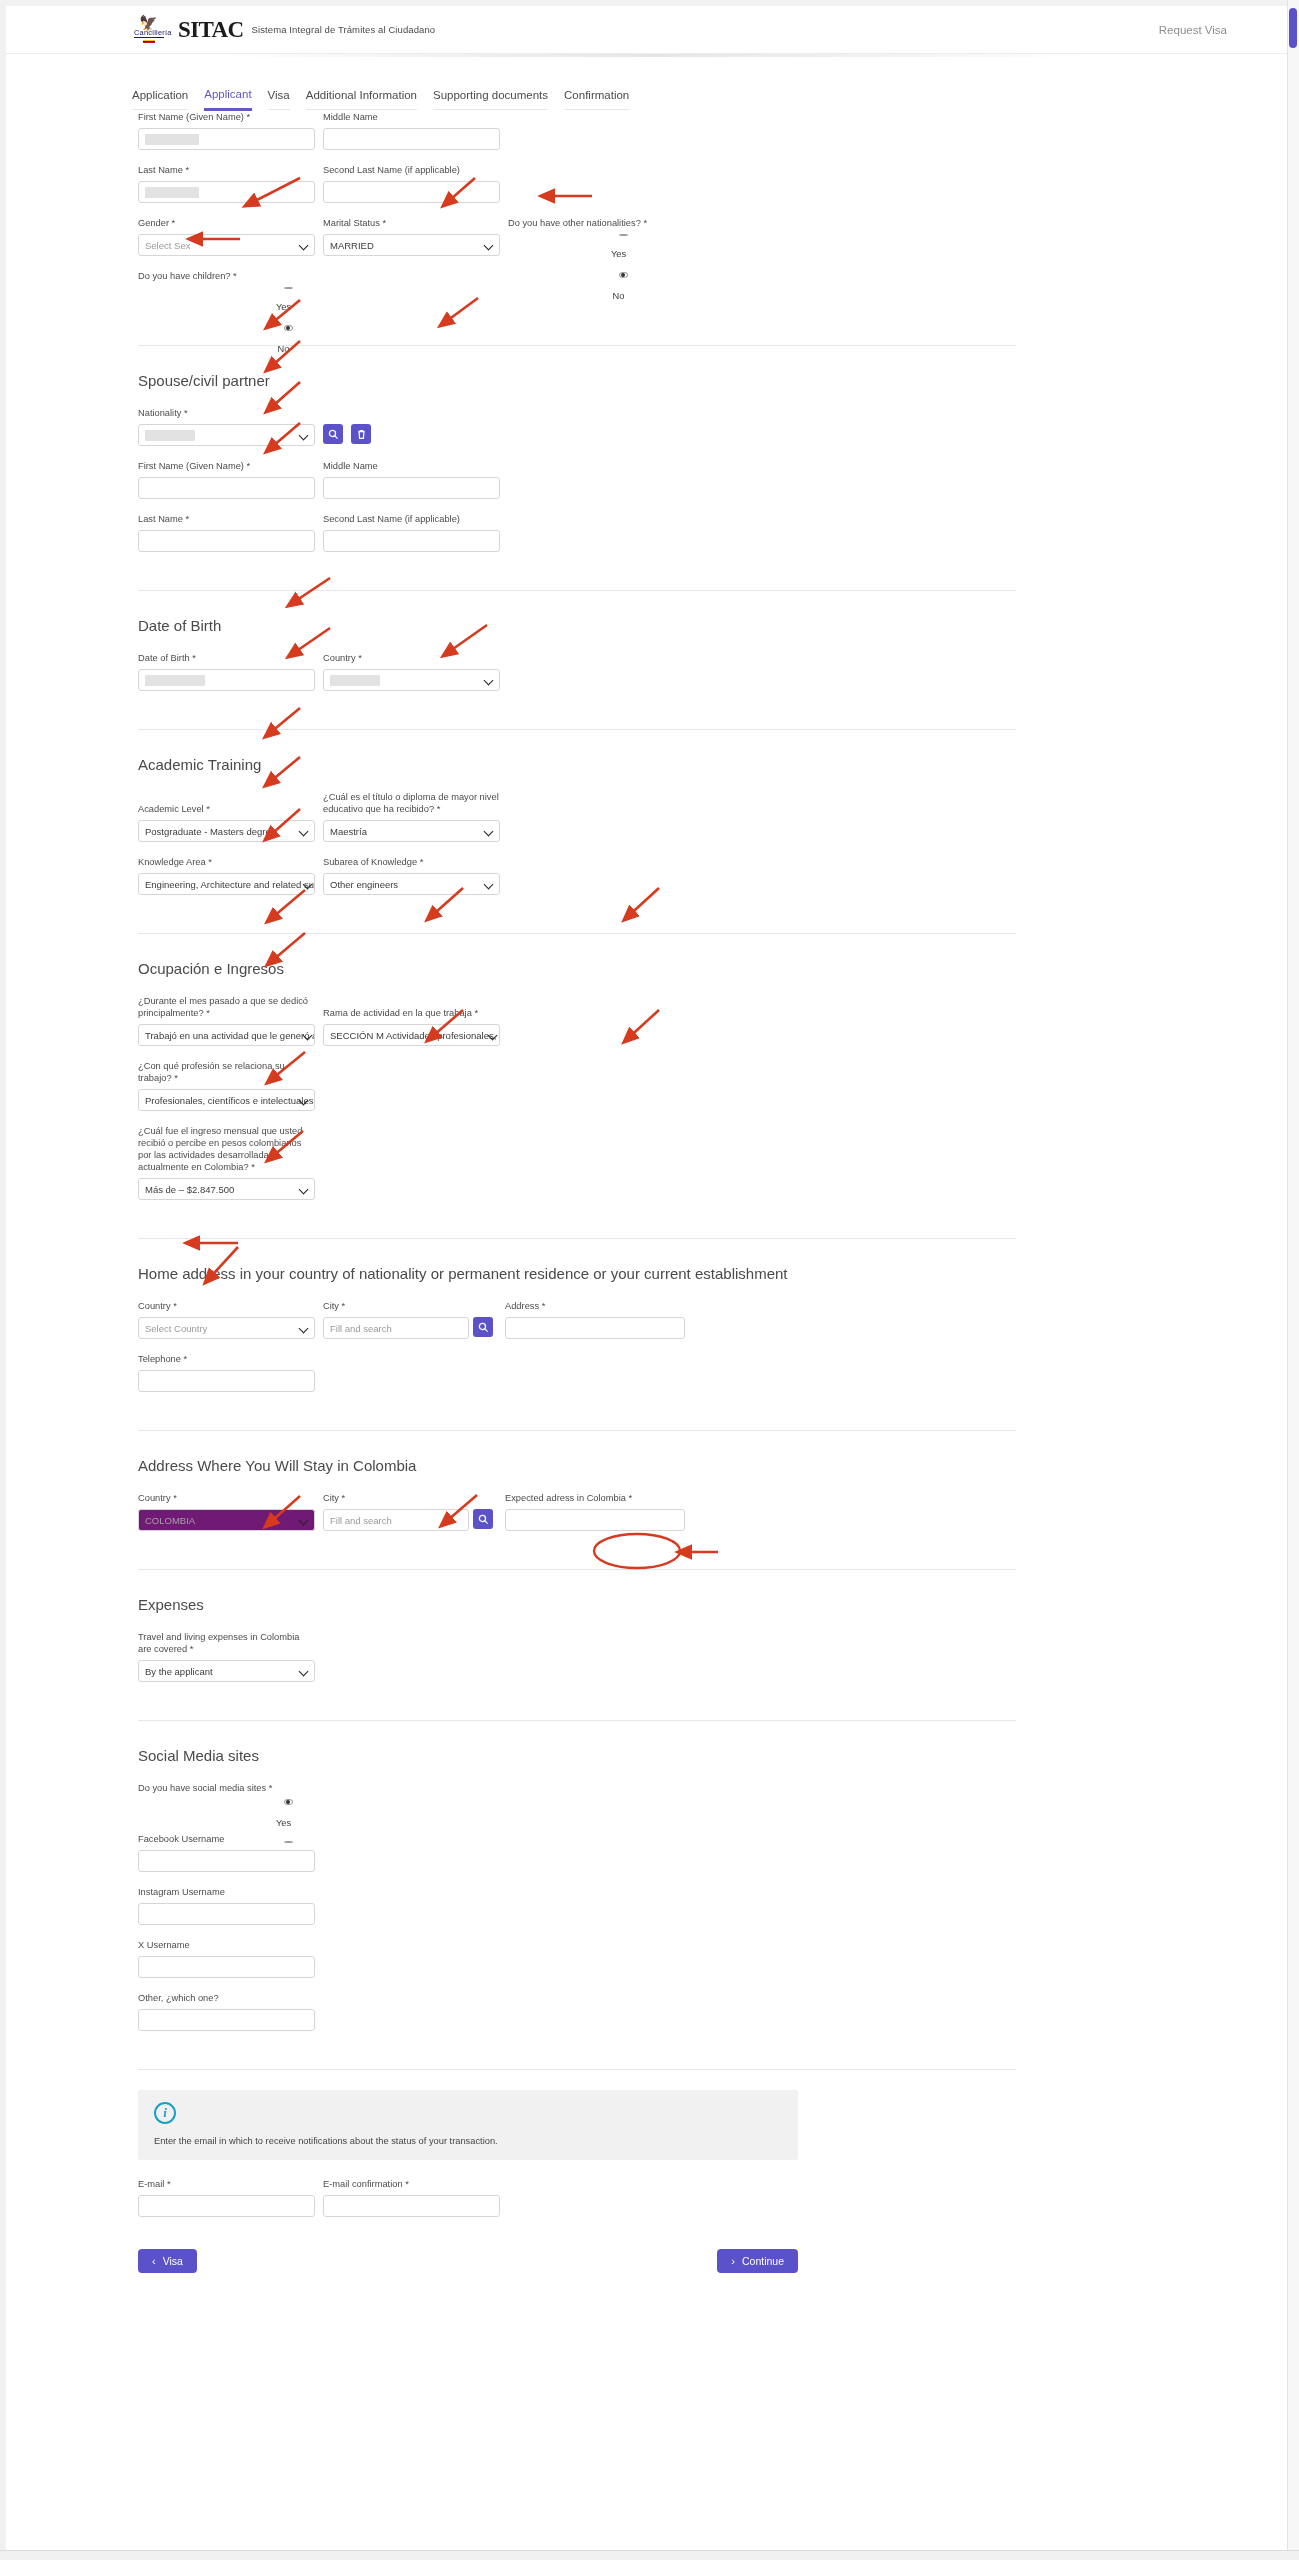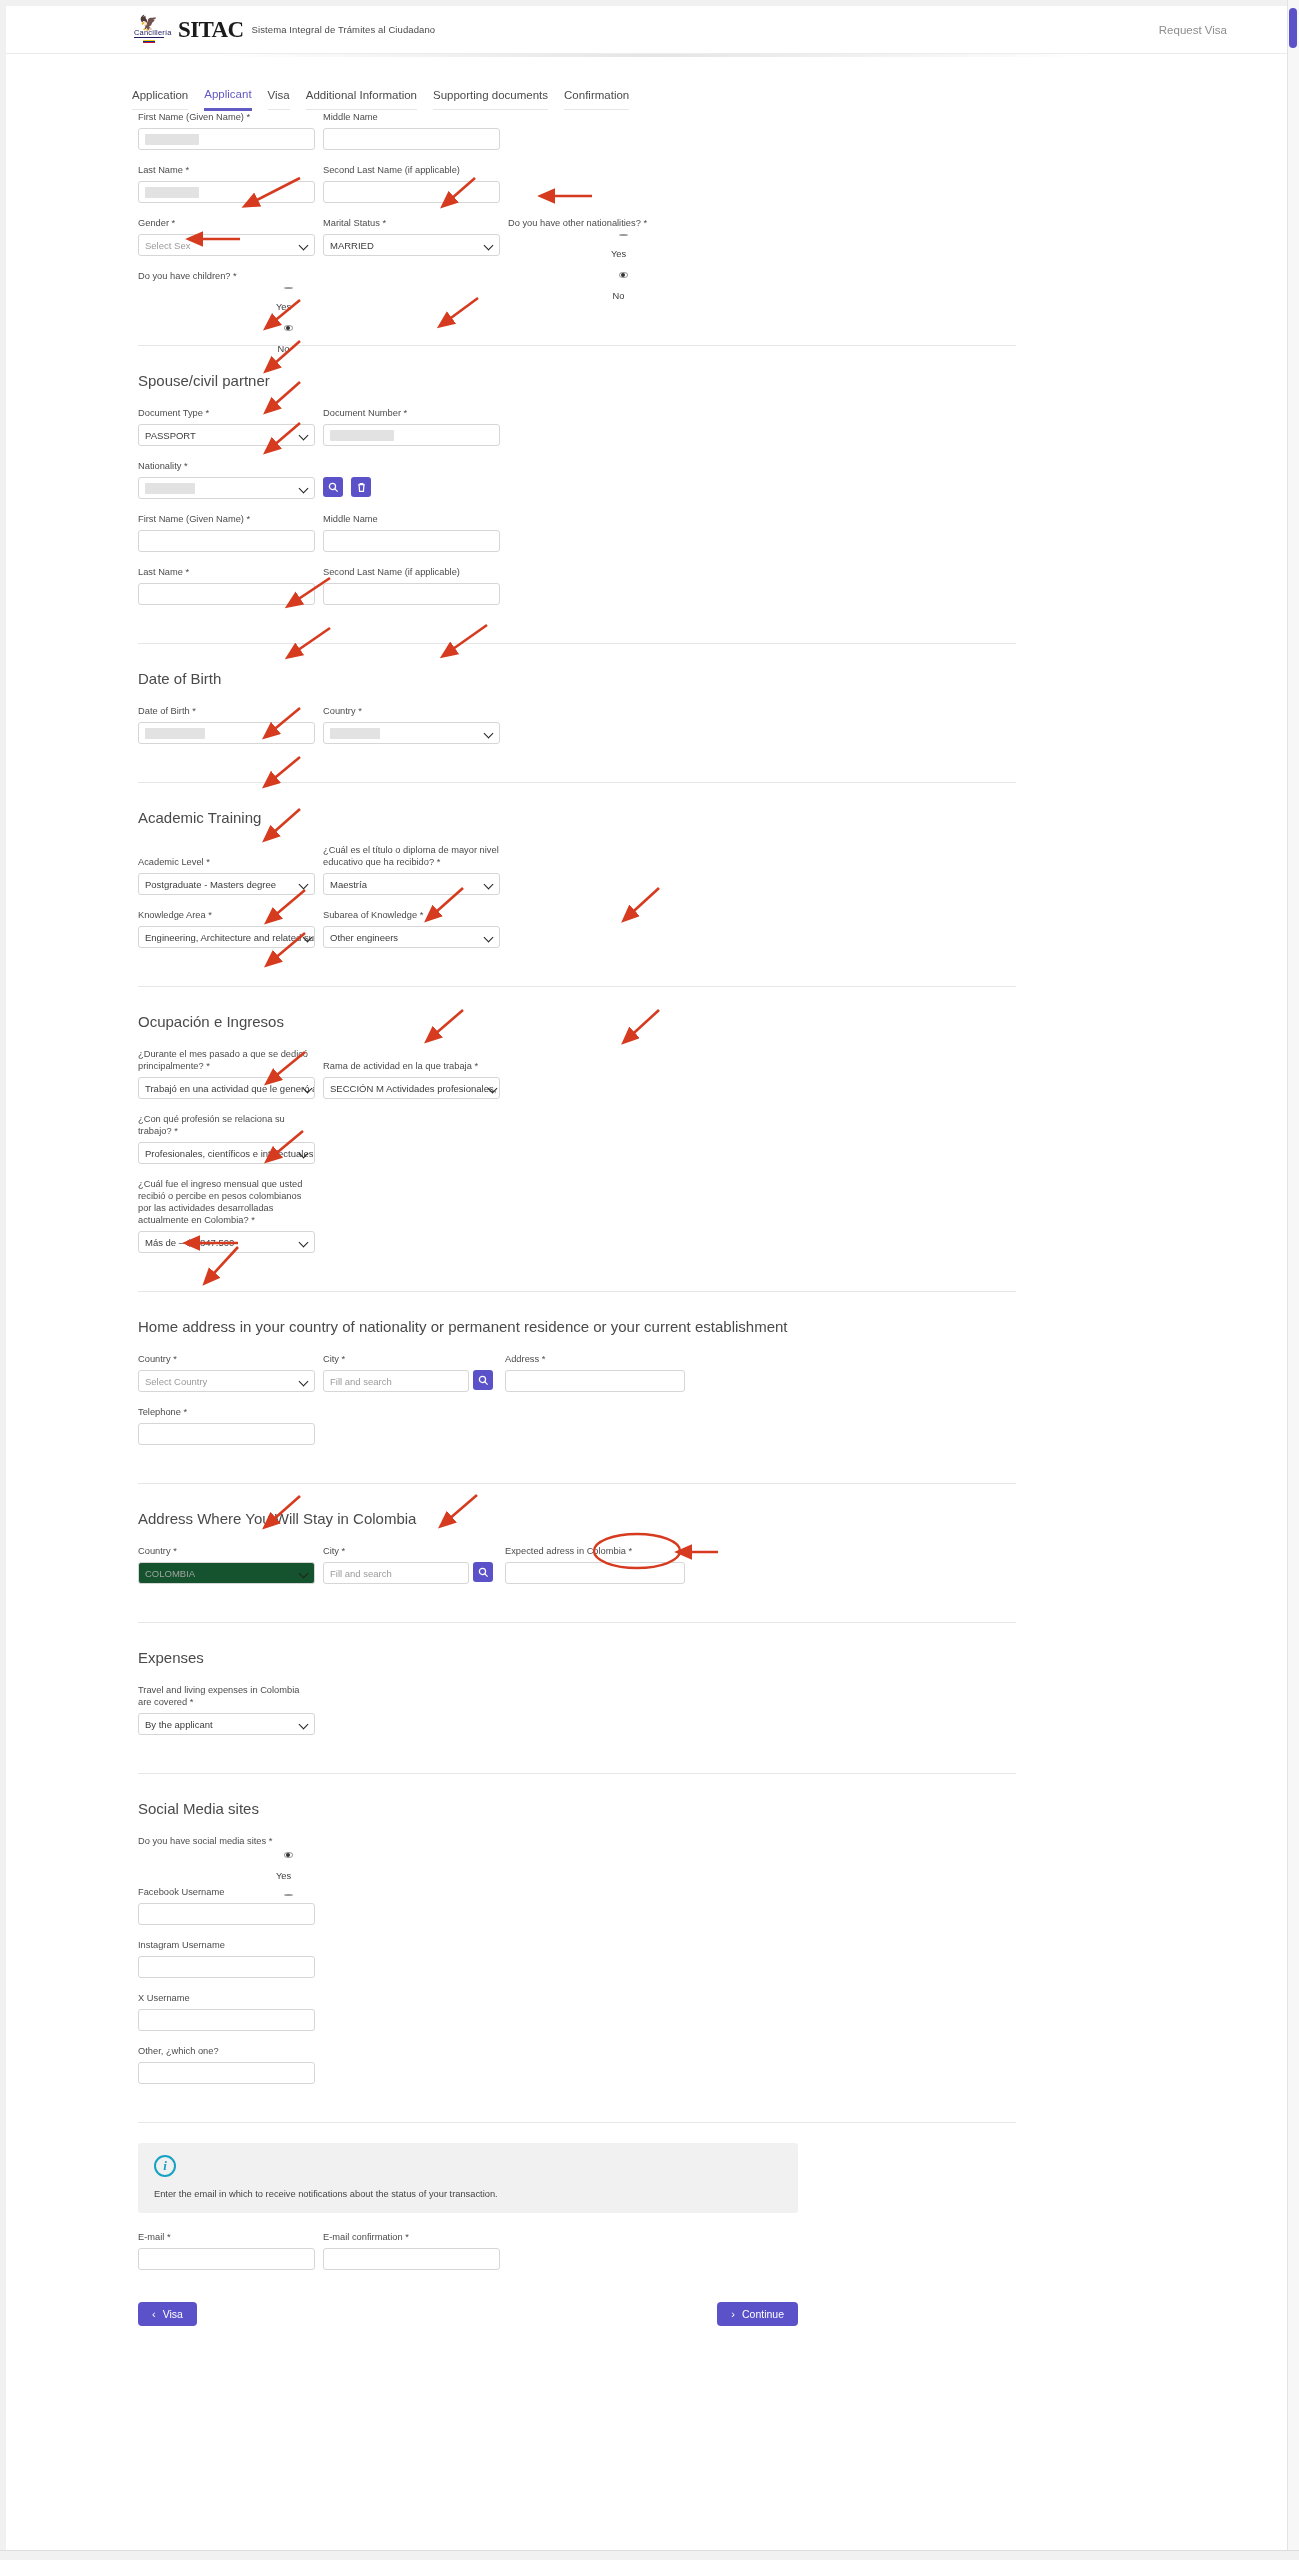--- a/index.html
+++ b/index.html
@@ -67,21 +67,21 @@
     display:flex; align-items:center; position:relative; overflow:hidden;
     white-space:nowrap;
   }
   .sel { padding-right:18px; }
   .sel::after {
     content:""; position:absolute; right:7px; top:7px;
     width:6px; height:6px; border-right:1.6px solid #222; border-bottom:1.6px solid #222;
     transform:rotate(45deg);
   }
   .sel.clipped::after { right:3px; }
-  .sel.disabled { background:#14532d; color:#a3a3a3; }
+  .sel.disabled { background:#701a75; color:#a3a3a3; }
   .inp.placeholder, .sel.placeholder { color:#9b9b9b; }
   .redact { display:inline-block; height:11px; background:#e2e2e2; border-radius:1px; }
 
   
   .radios { display:flex; align-items:center; gap:13px; height:20px;flex-direction:column; }
   .radio { width:9px; height:9px; border:1.2px solid #9a9a9a; border-radius:50%;
            display:inline-flex; align-items:center; justify-content:center; background:#fff; }
   .radio.on::after { content:""; width:4px; height:4px; background:#333; border-radius:50%; }
   .radio-lbl { font-size:9.3px; color:#3c3c3c; margin-right:9px; }
 
@@ -203,32 +203,20 @@
           <span class="radio on"></span>
           <span class="radio-lbl">No</span>
         </div>
       </div>
     </div>
 
     <div class="divider"></div>
 
     <h2 class="section">Spouse/civil partner</h2>
 
-    <div class="row">
-      <div class="fld c1">
-        <div class="lbl">Document Type *</div>
-        <div class="sel">PASSPORT</div>
-      </div>
-      <div class="fld c2">
-        <div class="lbl">Document Number *</div>
-        <div class="inp">
-            <span class="redact" style="width:64px"></span>
-          </div>
-      </div>
-    </div>
 
     <div class="row">
       <div class="fld c1">
         <div class="lbl">Nationality *</div>
         <div class="sel">
             <span class="redact" style="width:50px"></span>
           </div>
       </div>
       <div class="fld" style="width:177px;padding-top:17px">
         <span class="iconbtn">

